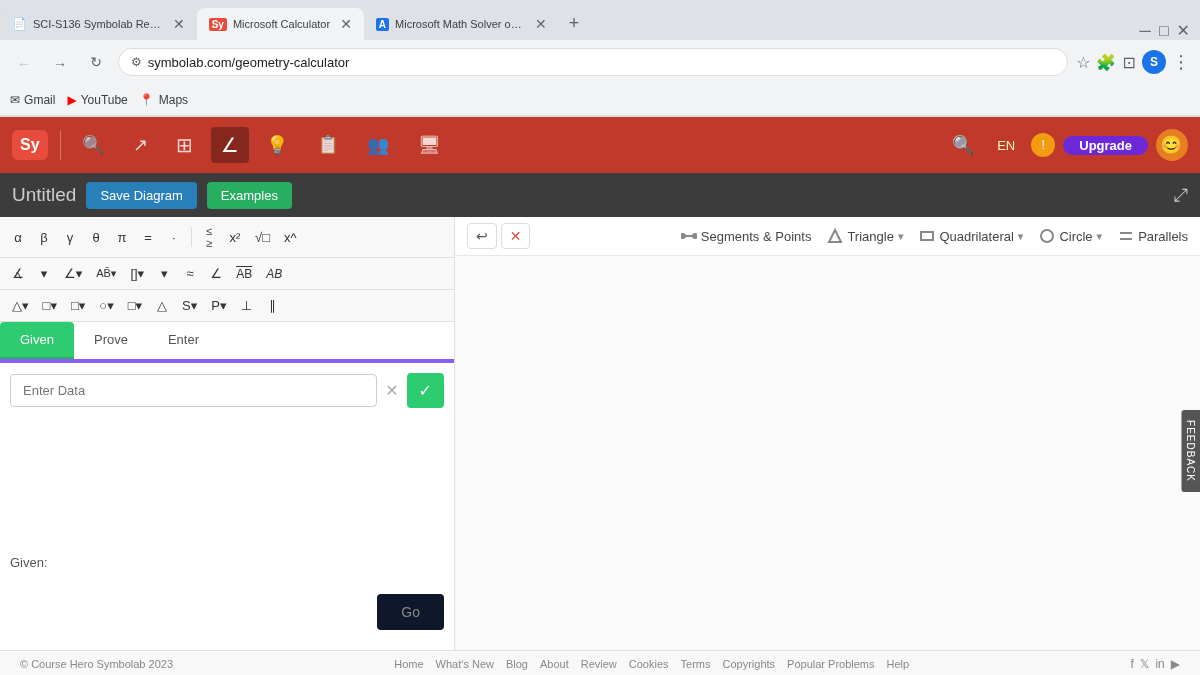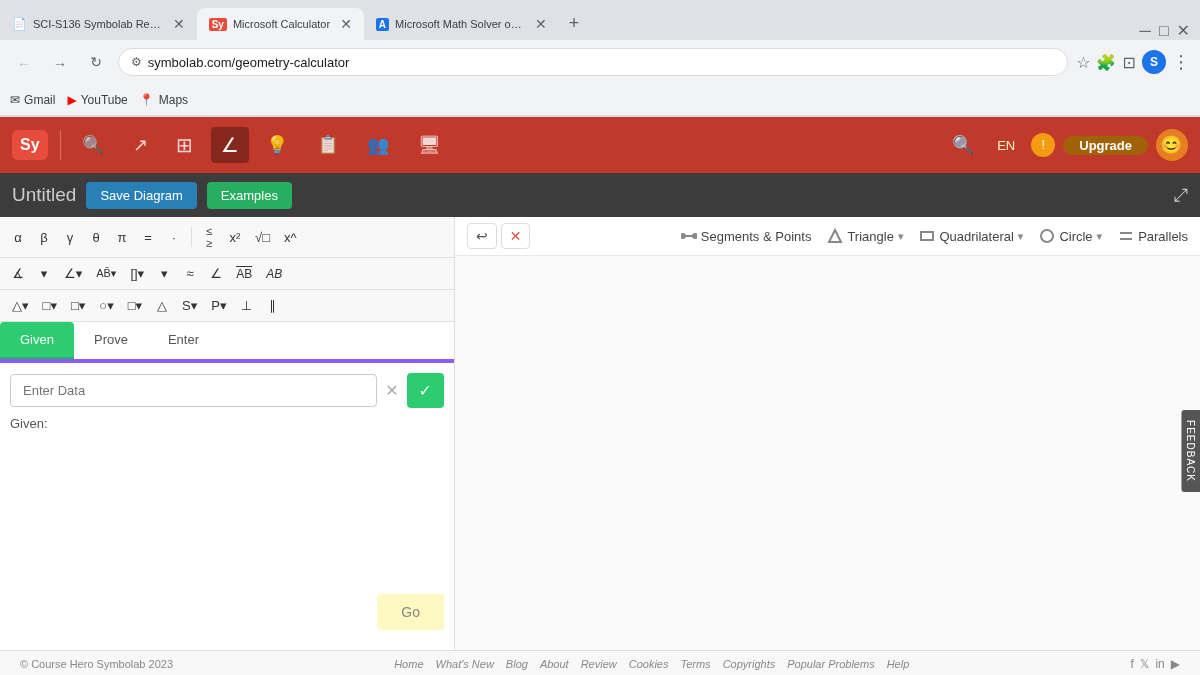--- a/index.html
+++ b/index.html
@@ -33,21 +33,21 @@
     .app-toolbar { background: #c0392b; display: flex; align-items: center; padding: 0 12px; height: 56px; gap: 8px; }
     .logo-btn { background: #e74c3c; border-radius: 6px; padding: 6px 8px; color: white; font-weight: bold; font-size: 16px; cursor: pointer; border: none; }
     .toolbar-sep { width: 1px; height: 30px; background: rgba(255,255,255,0.3); margin: 0 4px; }
     .tool-btn { background: transparent; border: none; padding: 6px 10px; border-radius: 4px; cursor: pointer; color: rgba(255,255,255,0.8); font-size: 18px; display: flex; align-items: center; justify-content: center; }
     .tool-btn.active { background: rgba(0,0,0,0.3); color: white; }
     .tool-spacer { flex: 1; }
     .top-right-actions { display: flex; align-items: center; gap: 8px; }
     .search-btn { background: transparent; border: none; color: white; font-size: 18px; cursor: pointer; padding: 6px; }
     .lang-btn { background: transparent; border: none; color: #fef9c3; font-size: 13px; cursor: pointer; padding: 4px 8px; }
     .notif-btn { background: #f39c12; border-radius: 50%; width: 24px; height: 24px; display: flex; align-items: center; justify-content: center; font-size: 12px; color: white; cursor: pointer; border: none; }
-    .upgrade-btn { background: #a16207; border: none; border-radius: 20px; padding: 2px 16px; color: white; font-weight: bold; font-size: 13px; cursor: pointer; }
+    .upgrade-btn { background: #6d28d9; border: none; border-radius: 20px; padding: 2px 16px; color: white; font-weight: bold; font-size: 13px; cursor: pointer; }
     .avatar { width: 32px; height: 32px; border-radius: 50%; background: #e67e22; cursor: pointer; overflow: hidden; display: flex; align-items: center; justify-content: center; font-size: 18px; }
 
     
     .diagram-bar { background: #3c3c3c; display: flex; align-items: center; padding: 0 12px; height: 44px; gap: 10px; }
     .save-diagram-btn { background: #2980b9; border: none; color: white; padding: 6px 14px; border-radius: 4px; font-size: 13px; cursor: pointer; }
     .examples-btn { background: #27ae60; border: none; color: white; padding: 6px 14px; border-radius: 4px; font-size: 13px; cursor: pointer; }
     .share-btn { margin-left: auto; background: transparent; border: none; color: #ccc; font-size: 18px; cursor: pointer; }
 
     
     .main-area { display: flex; flex: 1; overflow: hidden; }
@@ -65,45 +65,45 @@
     .tab-btn { padding: 10px 20px; border: none; background: transparent; cursor: pointer; font-size: 13px; color: #555; border-bottom: 2px solid transparent; }
     .tab-btn.active { background: #2ecc71; color: white; border-bottom: 2px solid #27ae60; border-radius: 4px 4px 0 0; }
     .data-input-row { display: flex; gap: 4px; align-items: center; }
     .data-input { flex: 1; padding: 8px 12px; border: 1px solid #ccc; border-radius: 4px; font-size: 13px; color: #999; outline: none; }
     .clear-btn { background: transparent; border: none; cursor: pointer; color: #aaa; font-size: 16px; padding: 4px; }
     .check-btn { background: #2ecc71; border: none; border-radius: 4px; padding: 8px 12px; color: white; font-size: 16px; cursor: pointer; }
 
     .given-label { color: #555; font-size: 13px; padding: 8px 0 4px 0; }
 
     .go-btn-row { display: flex; justify-content: flex-end; padding: 10px 0; margin-top: auto; }
-    .go-btn { background: #fef9c3; border: none; border-radius: 4px; padding: 10px 24px; font-size: 14px; color: #888; cursor: pointer; margin-left: 8px; }
+    .go-btn { background: #0f172a; border: none; border-radius: 4px; padding: 10px 24px; font-size: 14px; color: #888; cursor: pointer; margin-left: 8px; }
 
     
     .right-canvas { flex: 1; background: #fafafa; position: relative; }
 
     
     .canvas-toolbar { display: flex; align-items: center; padding: 6px 12px; border-bottom: 1px solid #e8e8e8; background: #fff; gap: 16px; }
     .canvas-tool-item { display: flex; align-items: center; gap: 4px; font-size: 13px; color: #444; cursor: pointer; }
     .canvas-tool-item svg { width: 16px; height: 16px; }
     .canvas-tool-dropdown { font-size: 11px; color: #888; }
     .undo-btn { background: transparent; border: 1px solid #ddd; border-radius: 4px; padding: 4px 8px; cursor: pointer; font-size: 14px; color: #555; }
     .close-btn-canvas { background: transparent; border: 1px solid #ddd; border-radius: 4px; padding: 4px 8px; cursor: pointer; font-size: 14px; color: #e74c3c; }
 
     
     .footer { background: #f8f8f8; border-top: 1px solid #e0e0e0; padding: 4px 20px; display: flex; align-items: center; justify-content: space-between; font-size: 11px; color: #888; height: 26px; }
-    .footer-links { display: flex; gap: 12px; font-style: italic; }
+    .footer-links { display: flex; gap: 12px; }
     .footer-link { color: #888; cursor: pointer; }
     .footer-social { display: flex; gap: 6px; }
     .social-icon { font-size: 12px; color: #888; cursor: pointer; }
 
     .canvas-undo-close { display: flex; gap: 4px; }
 
     
     .left-panel { height: 100%; }
-    .input-section { flex: 1; display: flex; flex-direction: column; padding: 10px; }
+    .input-section { flex: 1; display: flex; flex-direction: column; padding: 10px; justify-content: space-between; }
     .bottom-section { margin-top: auto; padding: 0 10px 10px; }
 
     .row2-toolbar { display: flex; align-items: center; gap: 2px; padding: 4px 6px; background: #f8f8f8; border-bottom: 1px solid #e0e0e0; }
     .row3-toolbar { display: flex; align-items: center; gap: 2px; padding: 4px 6px; background: #f8f8f8; border-bottom: 1px solid #e0e0e0; }
   </style>
 </head>
 <body>
 
 <div class="browser-chrome">
 

